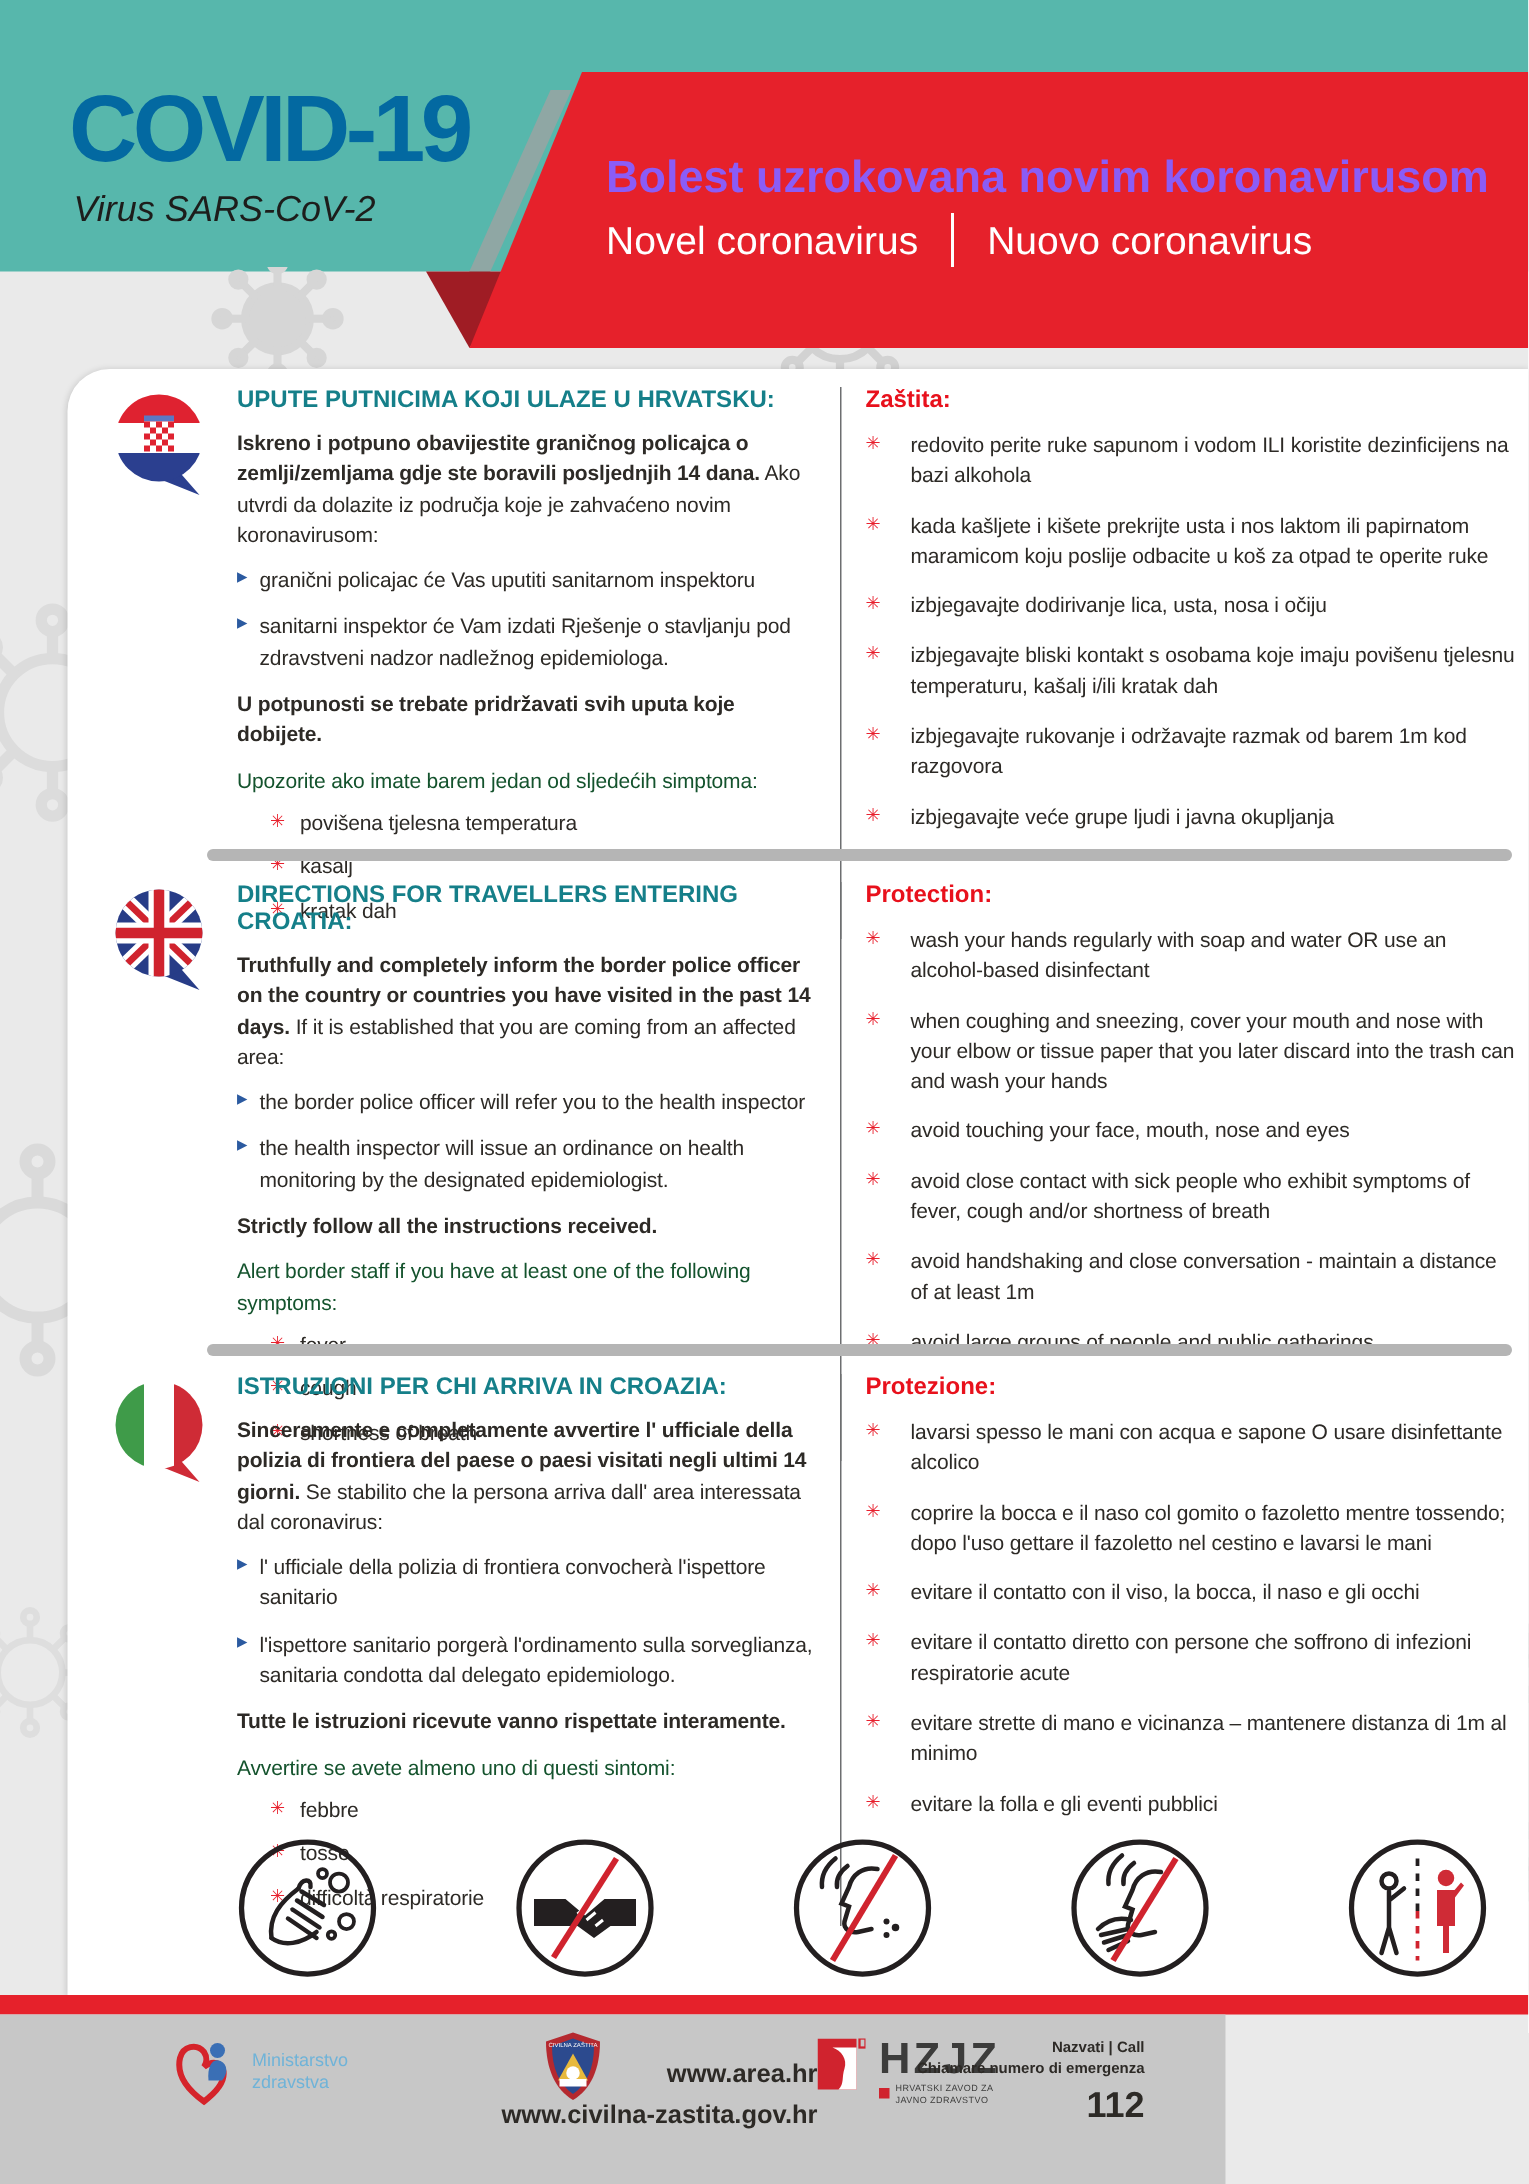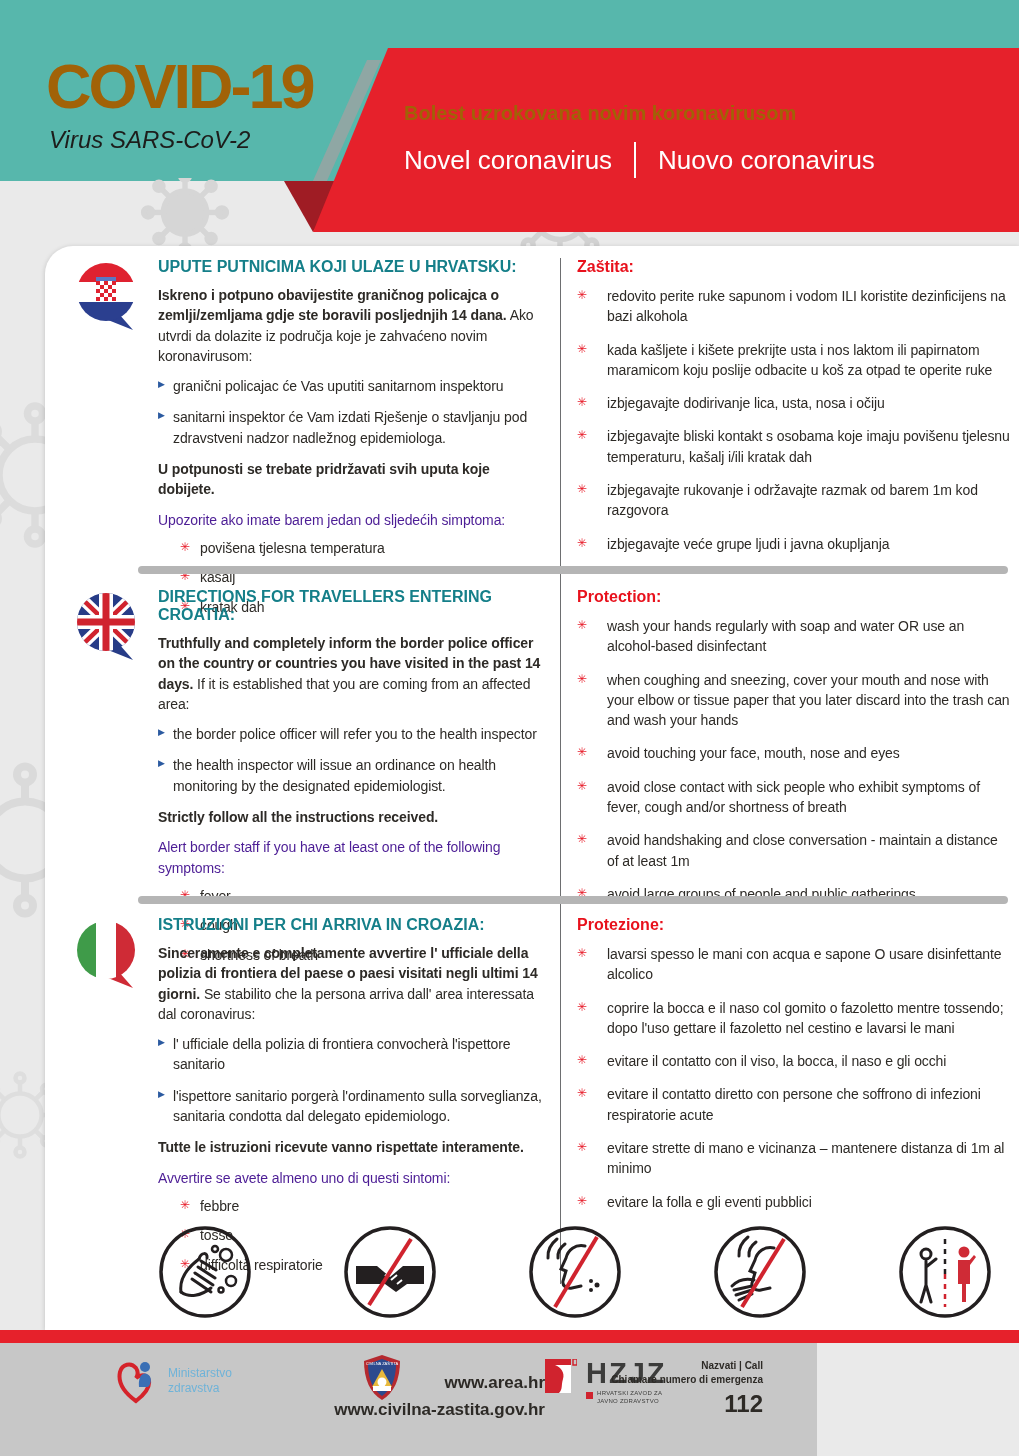--- a/index.html
+++ b/index.html
@@ -3,23 +3,23 @@
 <meta charset="utf-8">
 <style>
   html,body{margin:0;padding:0;}
   body{font-family:"Liberation Sans",sans-serif;}
   .page{position:relative;width:1019px;height:1456px;background:#eaeaea;overflow:hidden;}
 
   
   .teal-band{position:absolute;left:0;top:0;width:1019px;height:181px;background:#57b7ac;z-index:1;}
   .ribbon-svg{position:absolute;left:0;top:0;z-index:2;}
   .covid-title{position:absolute;left:46px;top:50px;z-index:3;font-size:63px;font-weight:bold;
-    letter-spacing:-3px;color:#a16207;}
+    letter-spacing:-3px;color:#0369a1;}
   .covid-sub{position:absolute;left:49px;top:126px;z-index:3;font-size:24px;font-style:italic;color:#1d1d1b;}
-  .banner-title{position:absolute;left:404px;top:102px;z-index:3;font-size:20px;font-weight:bold;color:#a16207;text-align:center;}
+  .banner-title{position:absolute;left:404px;top:102px;z-index:3;font-size:30px;font-weight:bold;color:#8b5cf6;text-align:center;}
   .banner-sub{position:absolute;left:404px;top:142px;z-index:3;display:flex;align-items:center;gap:22px;
     color:#fff;font-size:26px;}
   .banner-vbar{width:2px;height:36px;background:#fff;}
 
   
   .decor{position:absolute;z-index:0;}
   .decor.on-top{z-index:2;}
 
   
   .card{position:absolute;left:45px;top:246px;width:974px;height:1084px;background:#fff;
@@ -31,21 +31,21 @@
   .flag-col{width:85px;flex:none;padding-top:2px;}
   .left-col{width:402px;flex:none;padding-right:14px;box-sizing:border-box;}
   .vdivider{width:1px;flex:none;background:#6d6e70;}
   .right-col{flex:1;padding-left:16px;}
 
   .sec-heading{margin:0 0 9px;font-size:16px;font-weight:bold;color:#157f89;}
   .prot-heading{margin:0 0 10px;font-size:16px;font-weight:bold;color:#e8111c;}
   .intro{margin:0 0 10px;font-size:14px;line-height:1.45;color:#2d2a26;letter-spacing:-.1px;}
   .intro .b{font-weight:bold;}
   .strict{margin:2px 0 10px;font-size:14px;line-height:1.45;font-weight:bold;color:#2d2a26;letter-spacing:-.1px;}
-  .sym-intro{margin:0 0 8px;font-size:14px;line-height:1.45;color:#4c1d95;letter-spacing:-.1px;}
+  .sym-intro{margin:0 0 8px;font-size:14px;line-height:1.45;color:#14532d;letter-spacing:-.1px;}
 
   ul.blist{list-style:none;margin:0;padding:0;}
   ul.blist li{position:relative;font-size:14px;line-height:1.45;color:#2d2a26;letter-spacing:-.1px;}
   ul.arrows li{padding-left:15px;margin-bottom:11px;}
   ul.arrows .bullet{position:absolute;left:0;top:2px;font-size:9px;color:#2b5aa0;}
   ul.stars-sm{margin-left:22px;}
   ul.stars-sm li{padding-left:20px;margin-bottom:9px;}
   ul.stars-lg li{padding-left:30px;margin-bottom:13px;}
   .star{position:absolute;left:0;top:1px;font-size:12px;color:#e8212e;}
 

